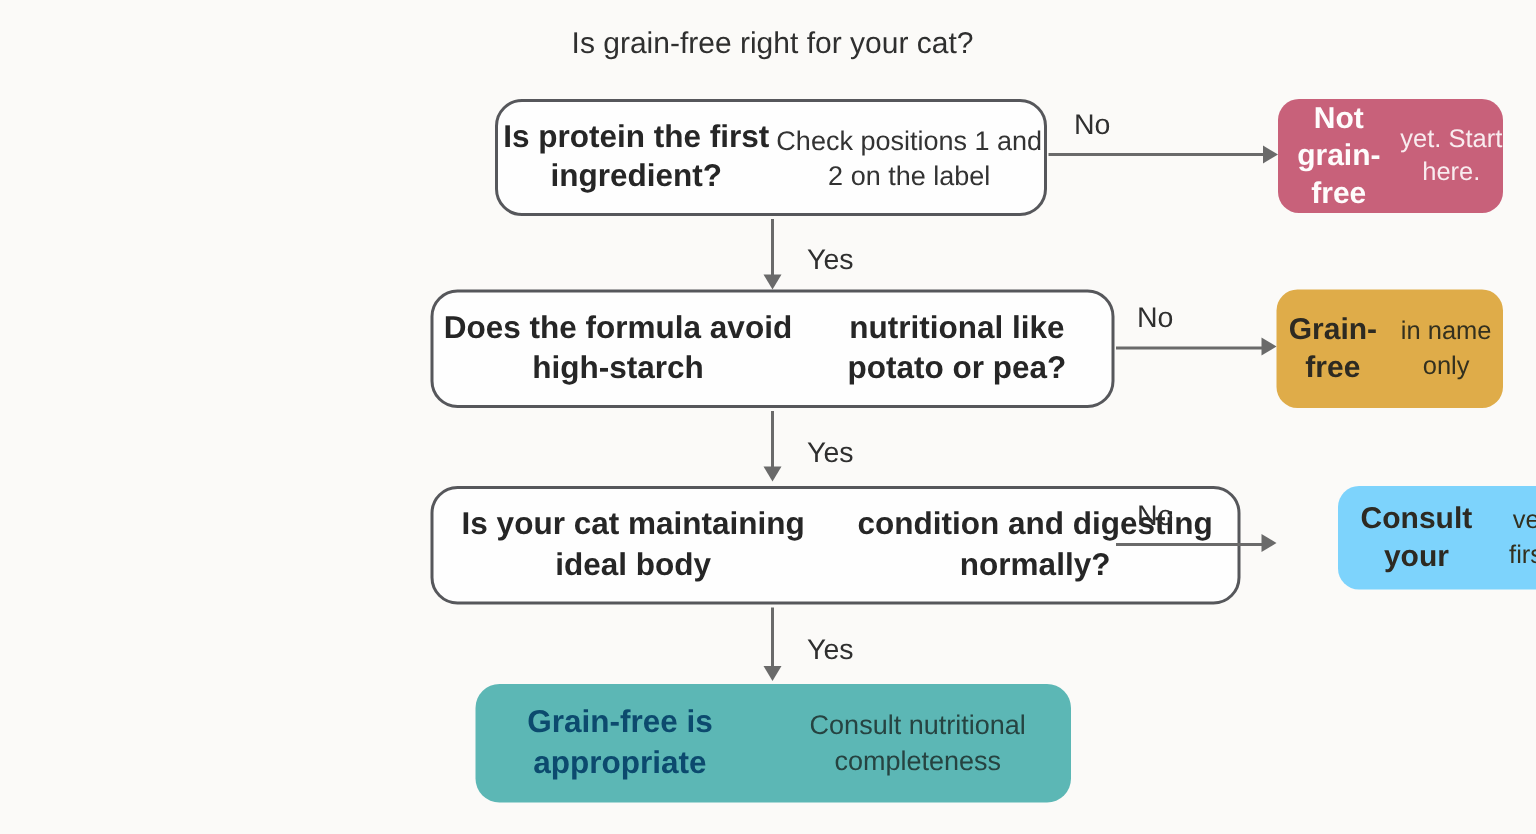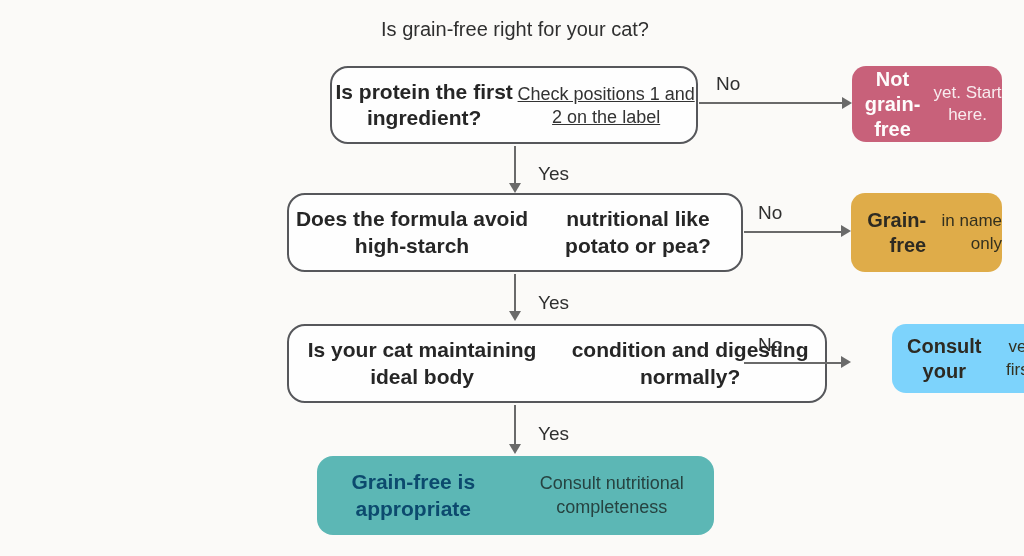--- a/index.html
+++ b/index.html
@@ -26,40 +26,40 @@
     border:2px solid #56575b;
     border-radius:18px;
     box-sizing:border-box;
     display:flex;
     flex-direction:row;
     justify-content:center;
     align-items:center;
     text-align:center;
   }
   .q-main{font-weight:bold;font-size:21px;line-height:1.25;color:#262626;}
-  .q-sub{font-size:18px;line-height:1.3;margin-top:2px;color:#333;text-decoration:underline;}
+  .q-sub{font-size:18px;line-height:1.3;margin-top:2px;color:#333;}
   #q1{left:330px;top:66px;width:368px;height:78px;}
   #q2{left:287px;top:193px;width:456px;height:79px;}
   #q3{left:287px;top:324px;width:540px;height:79px;}
   
   .rbox{
     position:absolute;
     border-radius:14px;
     display:flex;
     justify-content:center;
     align-items:center;
     text-align:center;
     box-sizing:border-box;
   }
   .r-main{font-weight:bold;font-size:20px;line-height:1.25;}
   .r-sub{font-size:17px;line-height:1.3;}
   #r1{left:852px;top:66px;width:150px;height:76px;background:#c8617a;}
   #r1 .r-main{color:#fefcfc;}
   #r1 .r-sub{color:rgba(255,255,255,0.88);}
-  #r2{left:851px;top:193px;width:151px;height:79px;background:#dfac49;text-align:right;}
+  #r2{left:851px;top:193px;width:151px;height:79px;background:#dfac49;}
   #r3{left:851px;top:324px;width:151px;height:69px;background:#7dd3fc;margin-left:41px;}
   #r2 .r-main,#r3 .r-main{color:#2d2a22;}
   #r2 .r-sub,#r3 .r-sub{color:#33301f;}
   #final{left:317px;top:456px;width:397px;height:79px;background:#5cb7b5;border-radius:16px;}
   #final .r-main{font-size:21px;color:#0c4a6e;}
   #final .r-sub{font-size:18px;color:#264341;}
   
   .hline{position:absolute;height:2px;background:#6a6a6a;}
   .vline{position:absolute;width:2px;background:#6a6a6a;}
   .ah-right{position:absolute;width:0;height:0;

